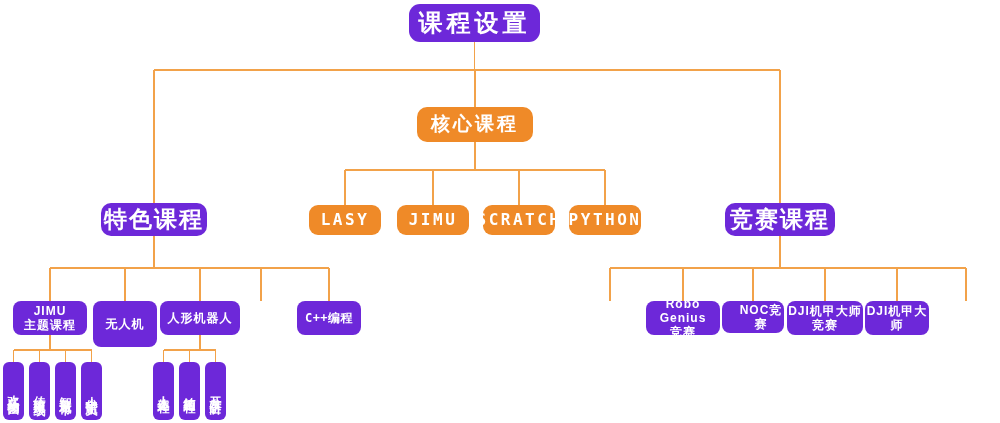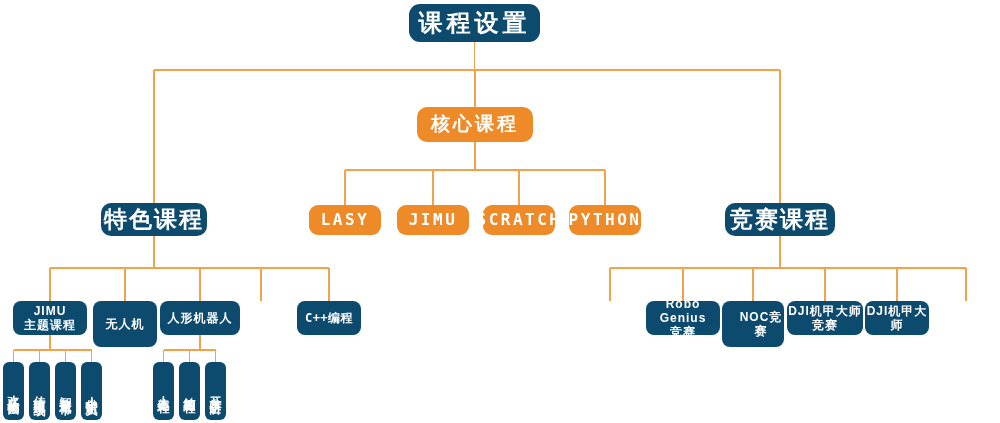--- a/index.html
+++ b/index.html
@@ -31,21 +31,21 @@
     display: flex;
     align-items: center;
     justify-content: center;
     text-align: center;
     color: #ffffff;
     border-radius: 9px;
     line-height: 1.18;
     white-space: pre-line;
     letter-spacing: 0.5px;
   }
-  .node.blue  { background: #0c4a6e; }
+  .node.blue  { background: #6d28d9; }
   .node.orange{ background: #ef8a28; }
 
   
   .n-root {
     font-size: 24px;
     font-weight: bold;
     letter-spacing: 4px;
     border-radius: 11px;
   }
   .n-l2 {
@@ -138,21 +138,21 @@
     <div class="node orange n-core" style="left: 397px; top: 205px; width: 72px; height: 30px;">JIMU</div>
     <div class="node orange n-core" style="left: 483px; top: 205px; width: 72px; height: 30px;">SCRATCH</div>
     <div class="node orange n-core" style="left: 569px; top: 205px; width: 72px; height: 30px;">PYTHON</div>
     <div class="node blue n-l4" style="left: 13px; top: 301px; width: 74px; height: 34px;">JIMU
 主题课程</div>
     <div class="node blue n-l4" style="left: 93px; top: 301px; width: 64px; height: 46px;">无人机</div>
     <div class="node blue n-l4" style="left: 160px; top: 301px; width: 80px; height: 34px;">人形机器人</div>
     <div class="node blue n-l4 mono" style="left: 297px; top: 301px; width: 64px; height: 34px;">C++编程</div>
     <div class="node blue n-l4" style="left: 646px; top: 301px; width: 74px; height: 34px;">Robo Genius
 竞赛</div>
-    <div class="node blue n-l4" style="left: 722px; top: 301px; width: 62px; height: 46px; padding-left: 16px;">NOC竞赛</div>
+    <div class="node blue n-l4" style="left: 722px; top: 301px; width: 62px; height: 32px; padding-left: 16px;">NOC竞赛</div>
     <div class="node blue n-l4" style="left: 787px; top: 301px; width: 76px; height: 34px;">DJI机甲大师
 竞赛</div>
     <div class="node blue n-l4" style="left: 865px; top: 301px; width: 64px; height: 34px;">DJI机甲大师</div>
     <div class="node blue n-leaf" style="left: 3px; top: 362px; width: 21px; height: 58px;">欢乐动物园</div>
     <div class="node blue n-leaf" style="left: 29px; top: 362px; width: 21px; height: 58px;">传输流水线</div>
     <div class="node blue n-leaf" style="left: 55px; top: 362px; width: 21px; height: 58px;">智慧城市</div>
     <div class="node blue n-leaf" style="left: 81px; top: 362px; width: 21px; height: 58px;">小小宇航员</div>
     <div class="node blue n-leaf" style="left: 153px; top: 362px; width: 21px; height: 58px;">人体工程</div>
     <div class="node blue n-leaf" style="left: 179px; top: 362px; width: 21px; height: 58px;">结构工程</div>
     <div class="node blue n-leaf" style="left: 205px; top: 362px; width: 21px; height: 58px;">开发进阶</div>

